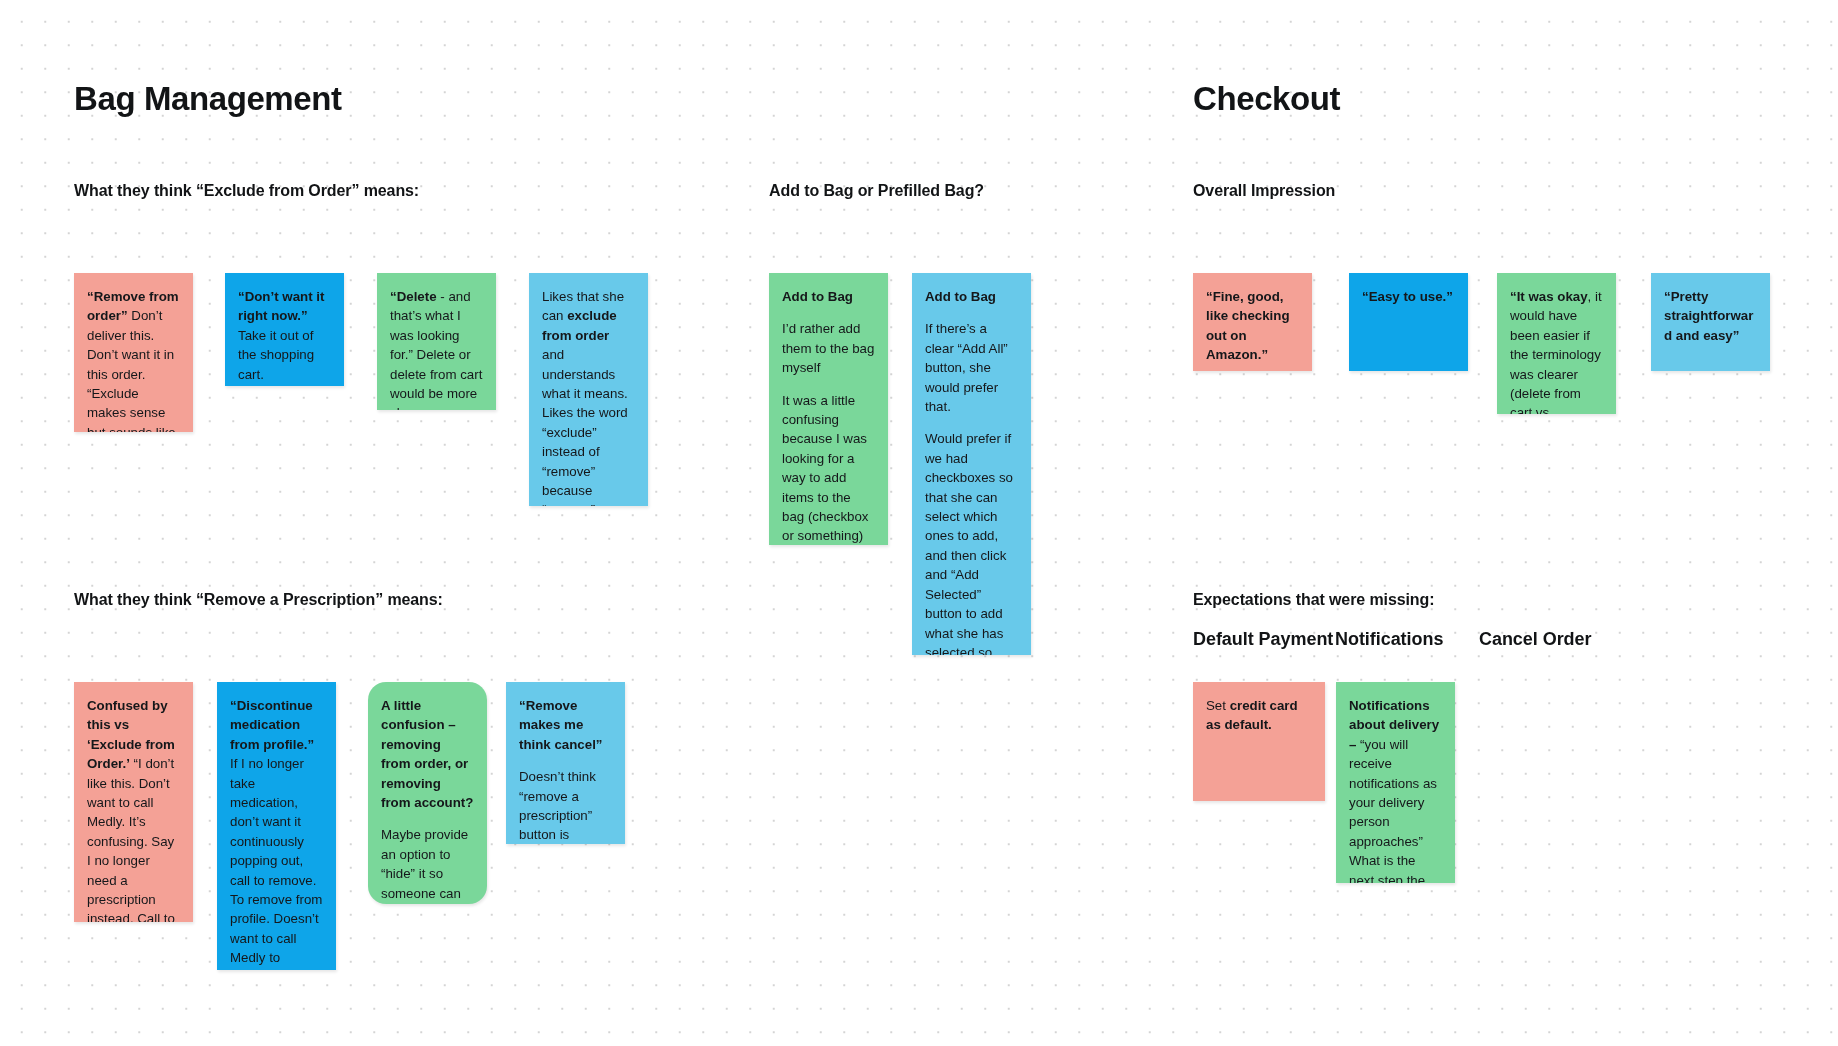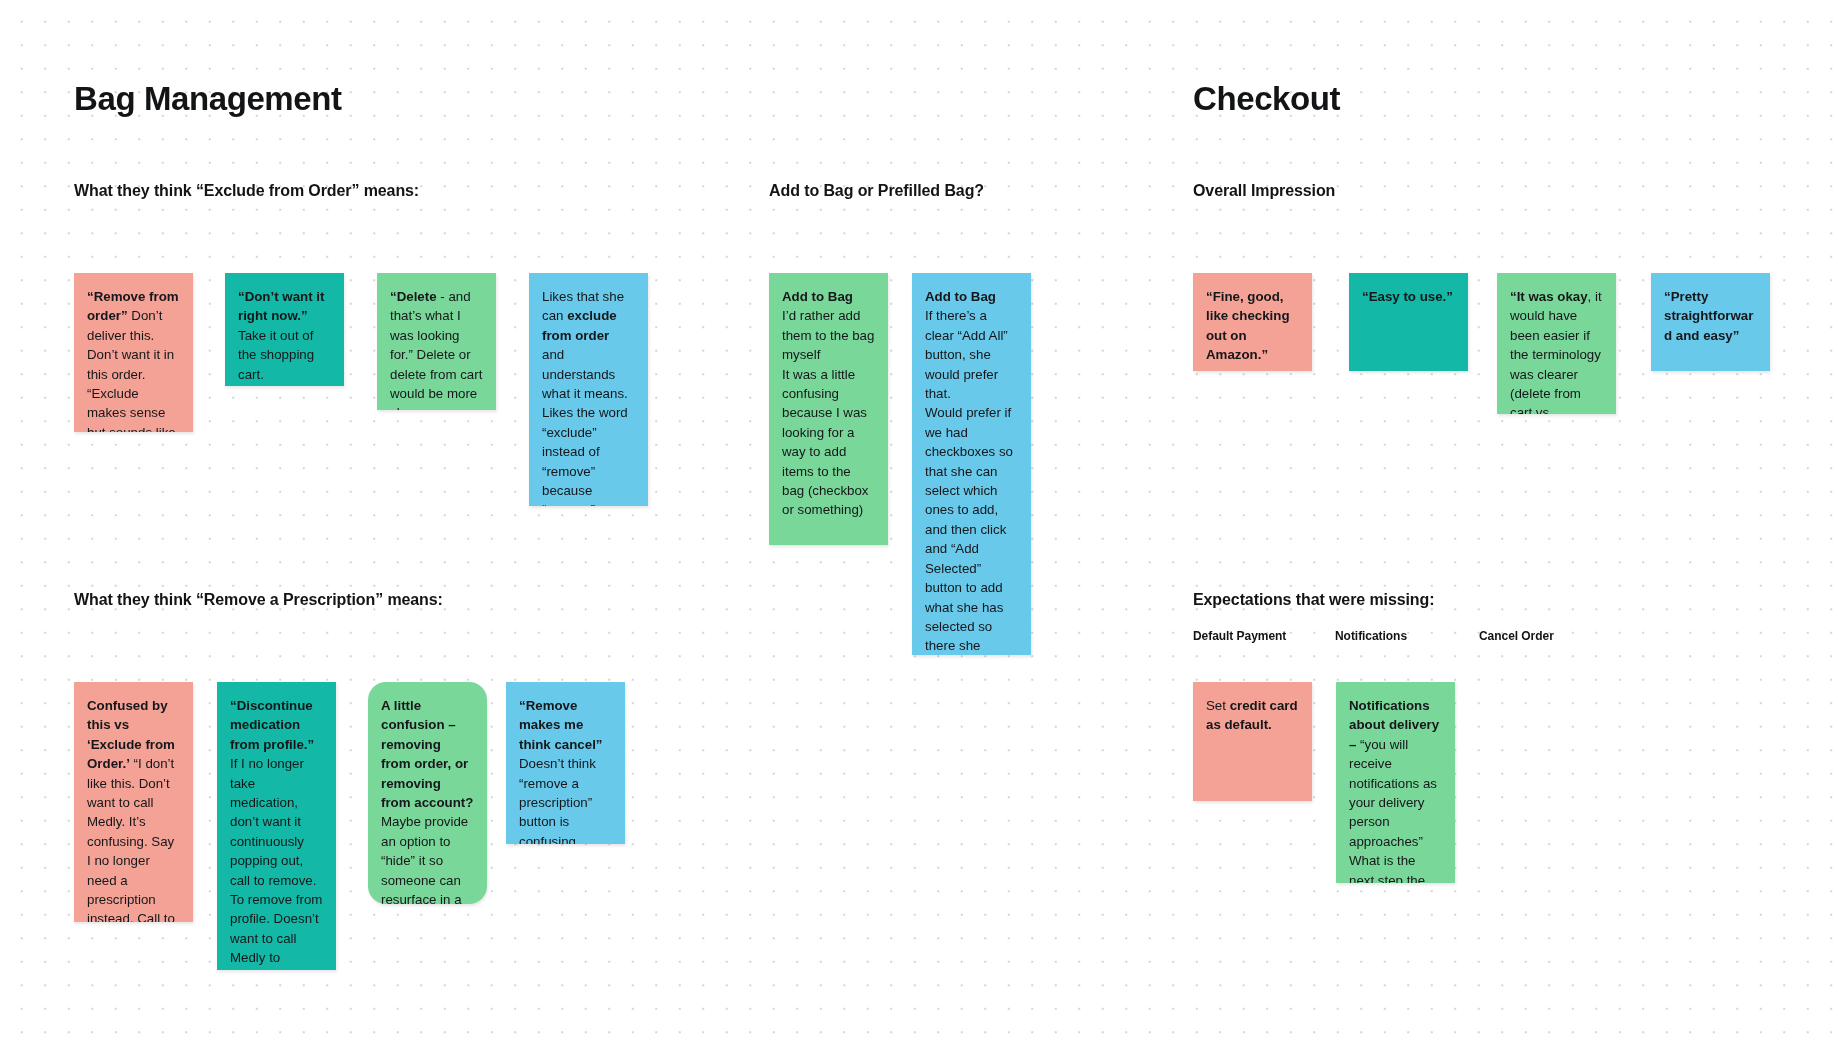--- a/index.html
+++ b/index.html
@@ -41,45 +41,45 @@
     position: absolute;
     font-size: 16px;
     font-weight: 700;
     letter-spacing: -0.1px;
     color: #121416;
     white-space: nowrap;
   }
 
   .column-label {
     position: absolute;
-    font-size: 12px;
+    font-size: 18px;
     font-weight: 700;
     letter-spacing: -0.05px;
     color: #121416;
     white-space: nowrap;
   }
 
   
   .note {
     position: absolute;
     padding: 14px 13px 13px 13px;
     font-size: 13.3px;
     line-height: 1.46;
     color: #15171a;
     box-shadow: 1px 2px 3px rgba(0,0,0,0.10);
     overflow: hidden;
     word-wrap: break-word;
   }
 
   .note p { margin: 0; }
-  .note p + p { }
+  .note p + p { margin-top: 13px; }
   .note b, .note strong { font-weight: 700; }
 
   .c-red    { background-color: #f4a196; }
-  .c-yellow { background-color: #14b8a6; }
+  .c-yellow { background-color: #0ea5e9; }
   .c-green  { background-color: #7ad79a; }
   .c-blue   { background-color: #68c9ea; }
 
   
   .edge-guard {
     position: absolute;
     top: 0; right: 0; width: 2px; height: 100%;
     background: transparent;
   }
 </style>
@@ -163,21 +163,21 @@
   <div class="note c-green" style="left:368px; top:682px; width:119px; height:222px;border-radius:18px;">
     <p><b>A little confusion – removing from order, or removing from account?</b></p>
     <p><span>Maybe provide an option to “hide” it so someone can resurface in a few months.</span></p>
   </div>
 
   <div class="note c-blue" style="left:506px; top:682px; width:119px; height:162px;">
     <p><b>“Remove makes me think cancel”</b></p>
     <p><span>Doesn’t think “remove a prescription” button is confusing.</span></p>
   </div>
 
-  <div class="note c-red" style="left:1193px; top:682px; width:119px; height:119px;">
+  <div class="note c-red" style="left:1193px; top:682px; width:132px; height:119px;">
     <p><span>Set </span><b>credit card as default.</b></p>
   </div>
 
   <div class="note c-green" style="left:1336px; top:682px; width:119px; height:201px;">
     <p><b>Notifications about delivery –</b><span> “you will receive notifications as your delivery person approaches” What is the next step the patient should expect?</span></p>
   </div>
 
 
   <div class="edge-guard"></div>
 </div>

